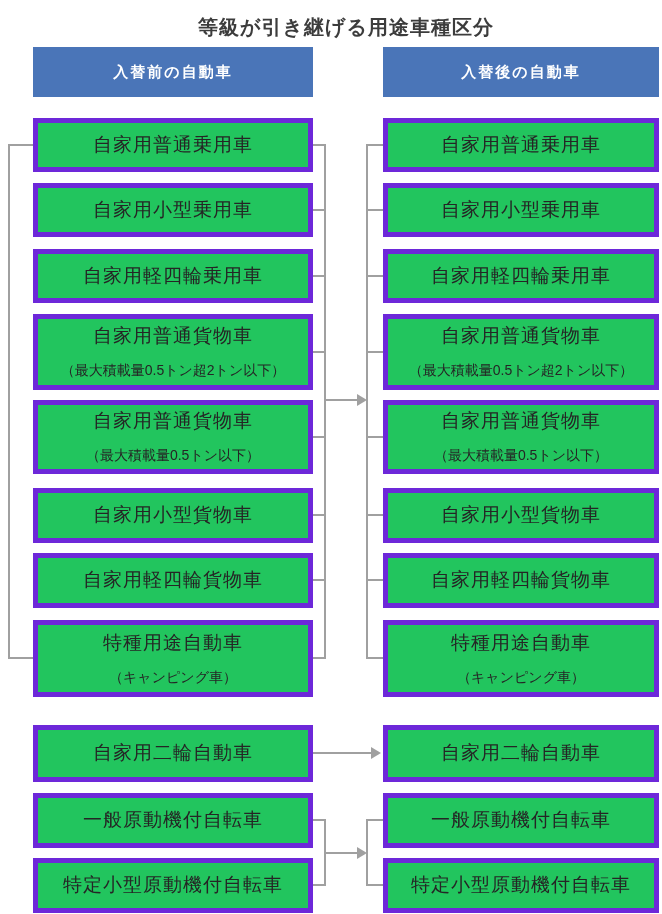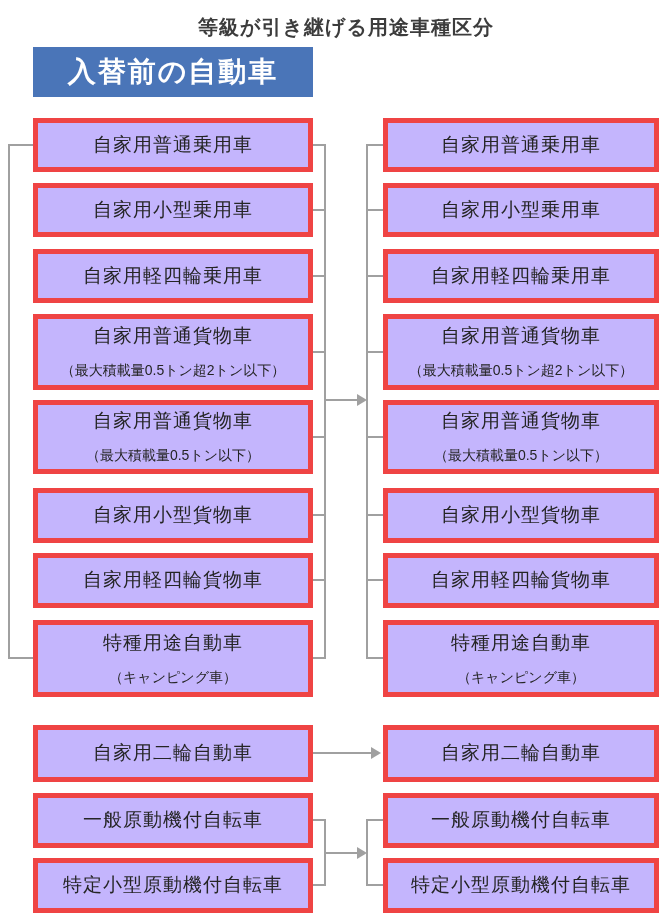--- a/index.html
+++ b/index.html
@@ -13,28 +13,28 @@
   .title{
     position:absolute;top:2px;left:33px;width:626px;
     text-align:center;
     font-size:20px;font-weight:700;color:#3c3c3c;
     letter-spacing:1px;
     margin-top:12px;
   }
   .hdr{
     position:absolute;height:50px;
     background:#4a75b8;
-    color:#ffffff;font-size:28px;font-weight:700;letter-spacing:2px;
+    color:#ffffff;font-size:15px;font-weight:700;letter-spacing:2px;
     display:flex;align-items:center;justify-content:center;
     box-sizing:border-box;
   }
   .vbox{
     position:absolute;
-    background:#c4b5fd;
-    border:5px solid #ef4444;
+    background:#22c55e;
+    border:5px solid #6d28d9;
     box-sizing:border-box;
     display:flex;flex-direction:column;align-items:center;justify-content:center;
     text-align:right;
   }
   .vbox .lbl{
     font-size:19px;font-weight:500;color:#252525;letter-spacing:1px;line-height:1.2;
   }
   .vbox .note{
     font-size:14px;font-weight:500;color:#252525;letter-spacing:0;line-height:1.2;margin-top:14px;
   }
@@ -57,20 +57,21 @@
   }
 </style>
 </head>
 <body>
 
 <div class="canvas">
 
   <div class="title">等級が引き継げる用途車種区分</div>
 
   <div class="hdr" style="left:33px;top:47px;width:280px;">入替前の自動車</div>
+  <div class="hdr" style="left:383px;top:47px;width:276px;">入替後の自動車</div>
 
   <div class="vbox" style="left:33px;top:118px;width:280px;height:54px;">
     <div class="lbl">自家用普通乗用車</div>
   </div>
   <div class="vbox" style="left:33px;top:183px;width:280px;height:54px;">
     <div class="lbl">自家用小型乗用車</div>
   </div>
   <div class="vbox" style="left:33px;top:249px;width:280px;height:54px;">
     <div class="lbl">自家用軽四輪乗用車</div>
   </div>

